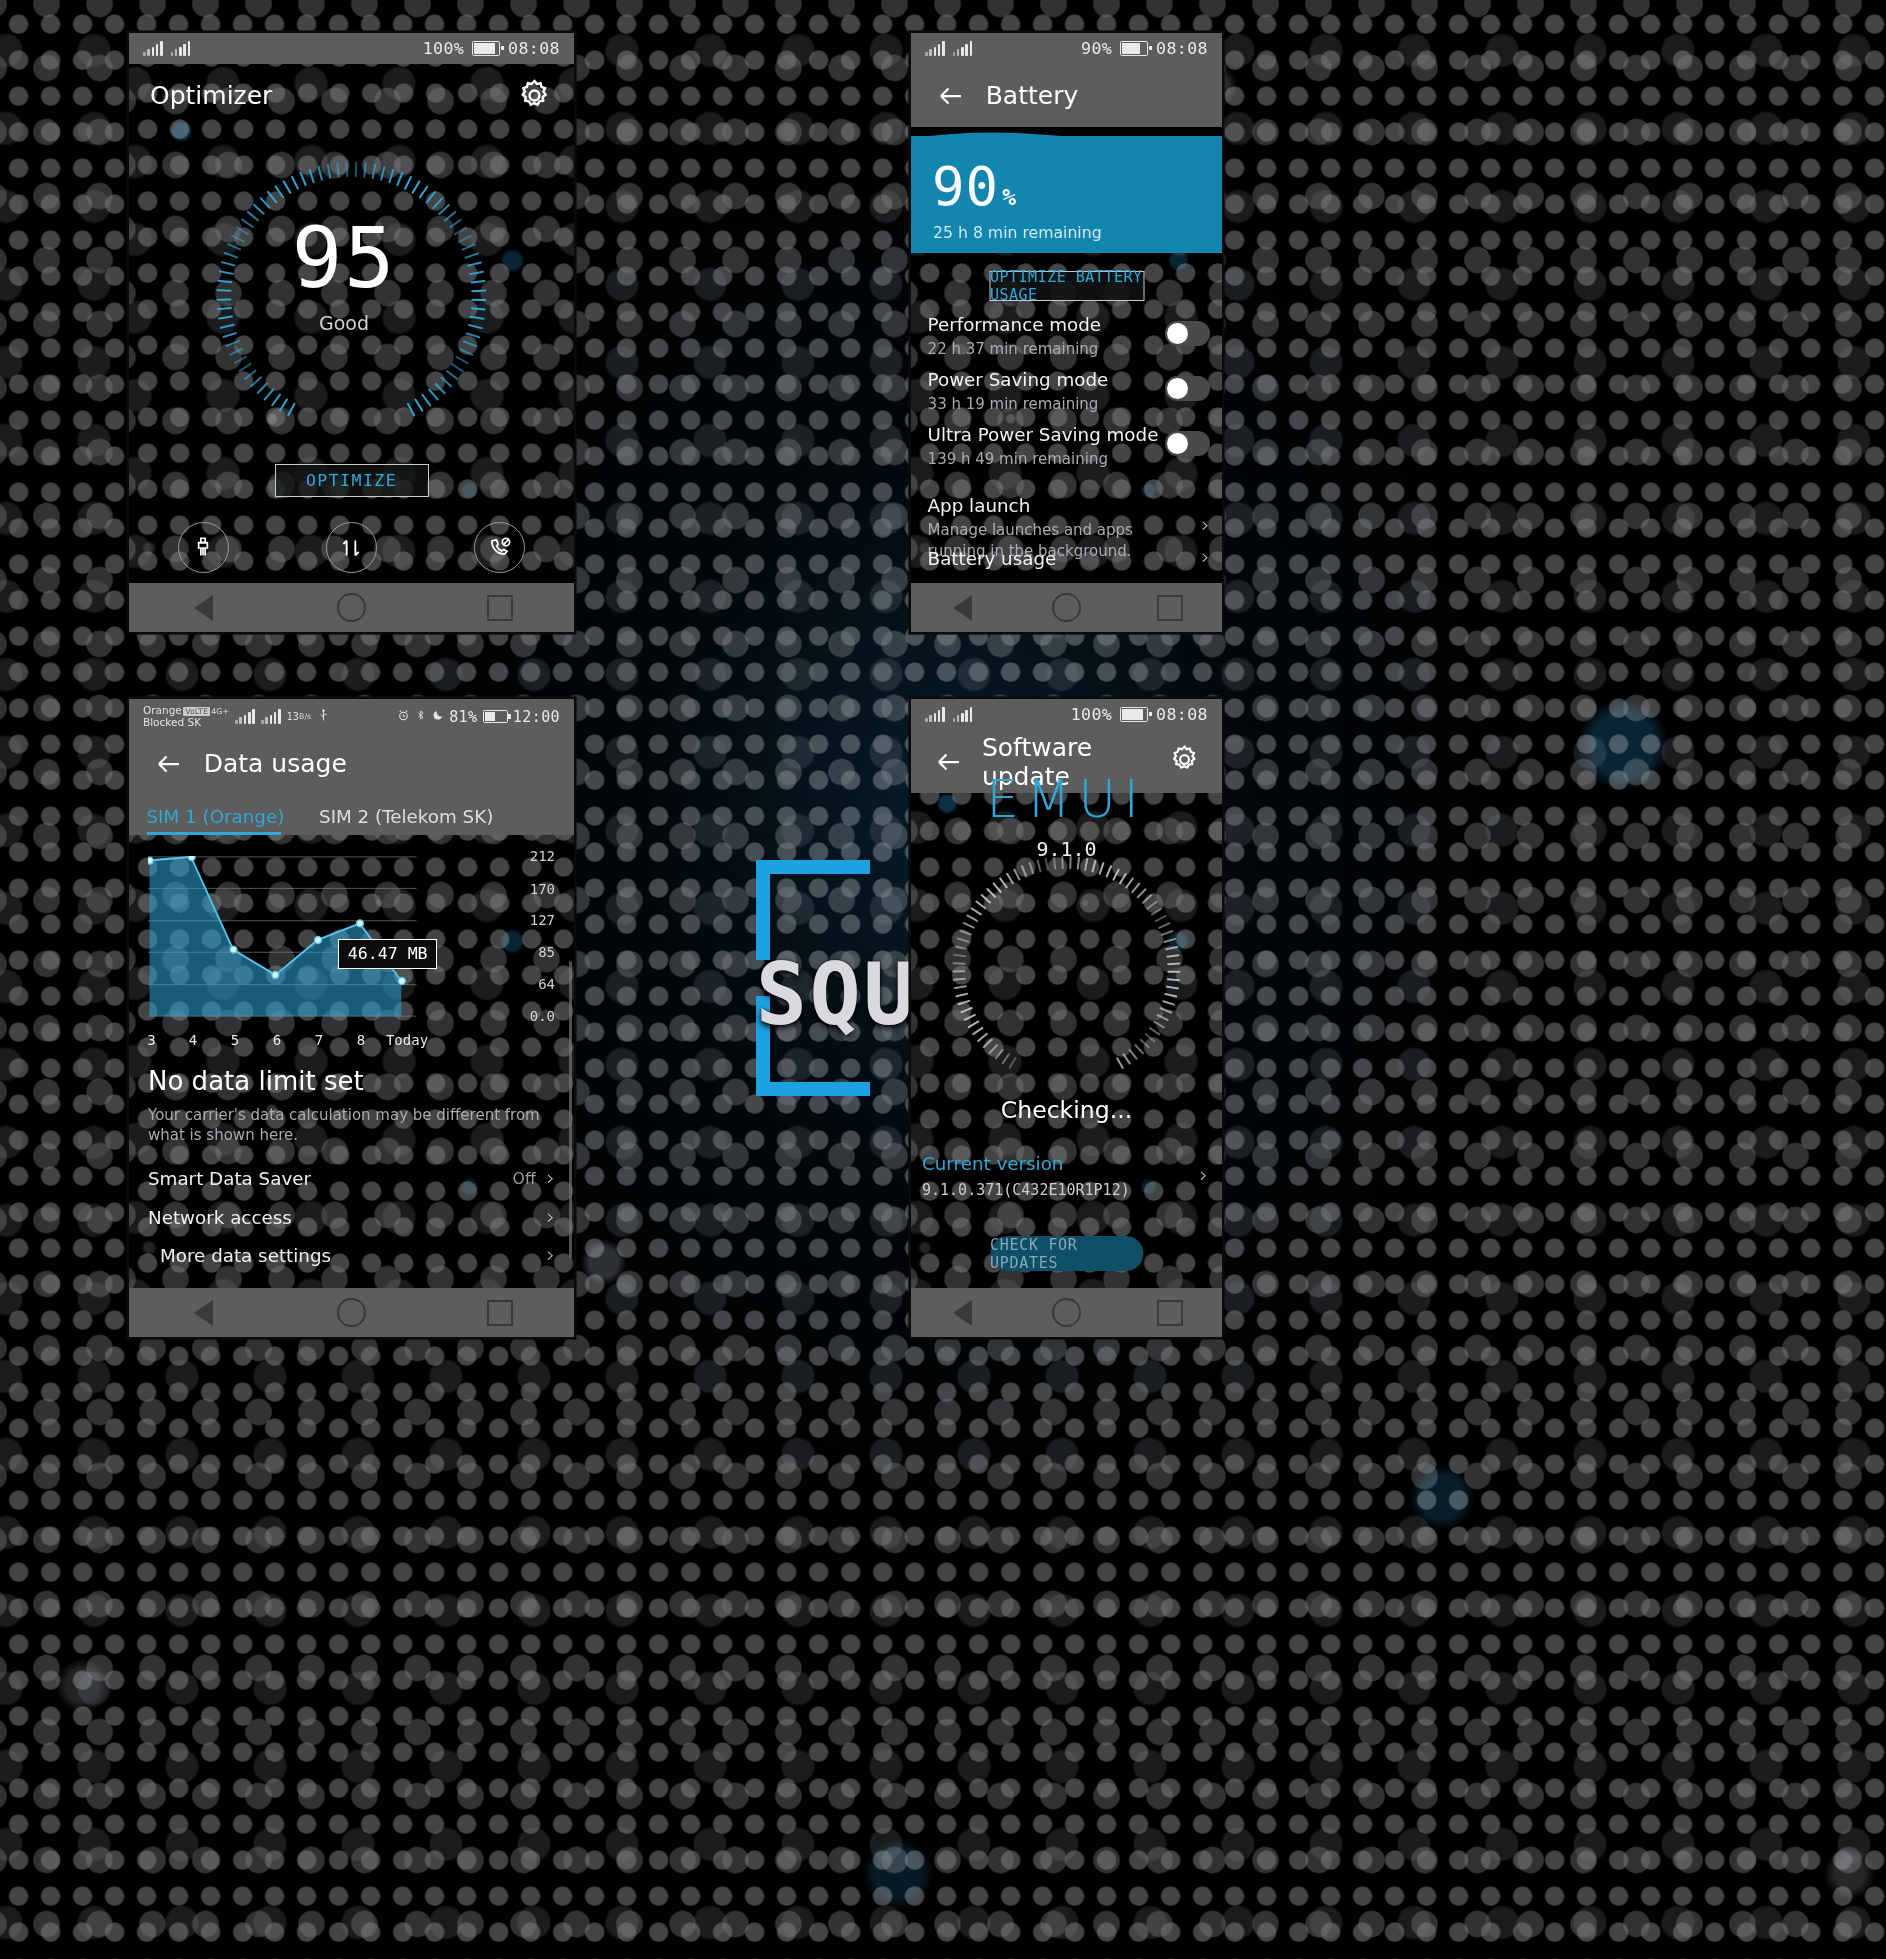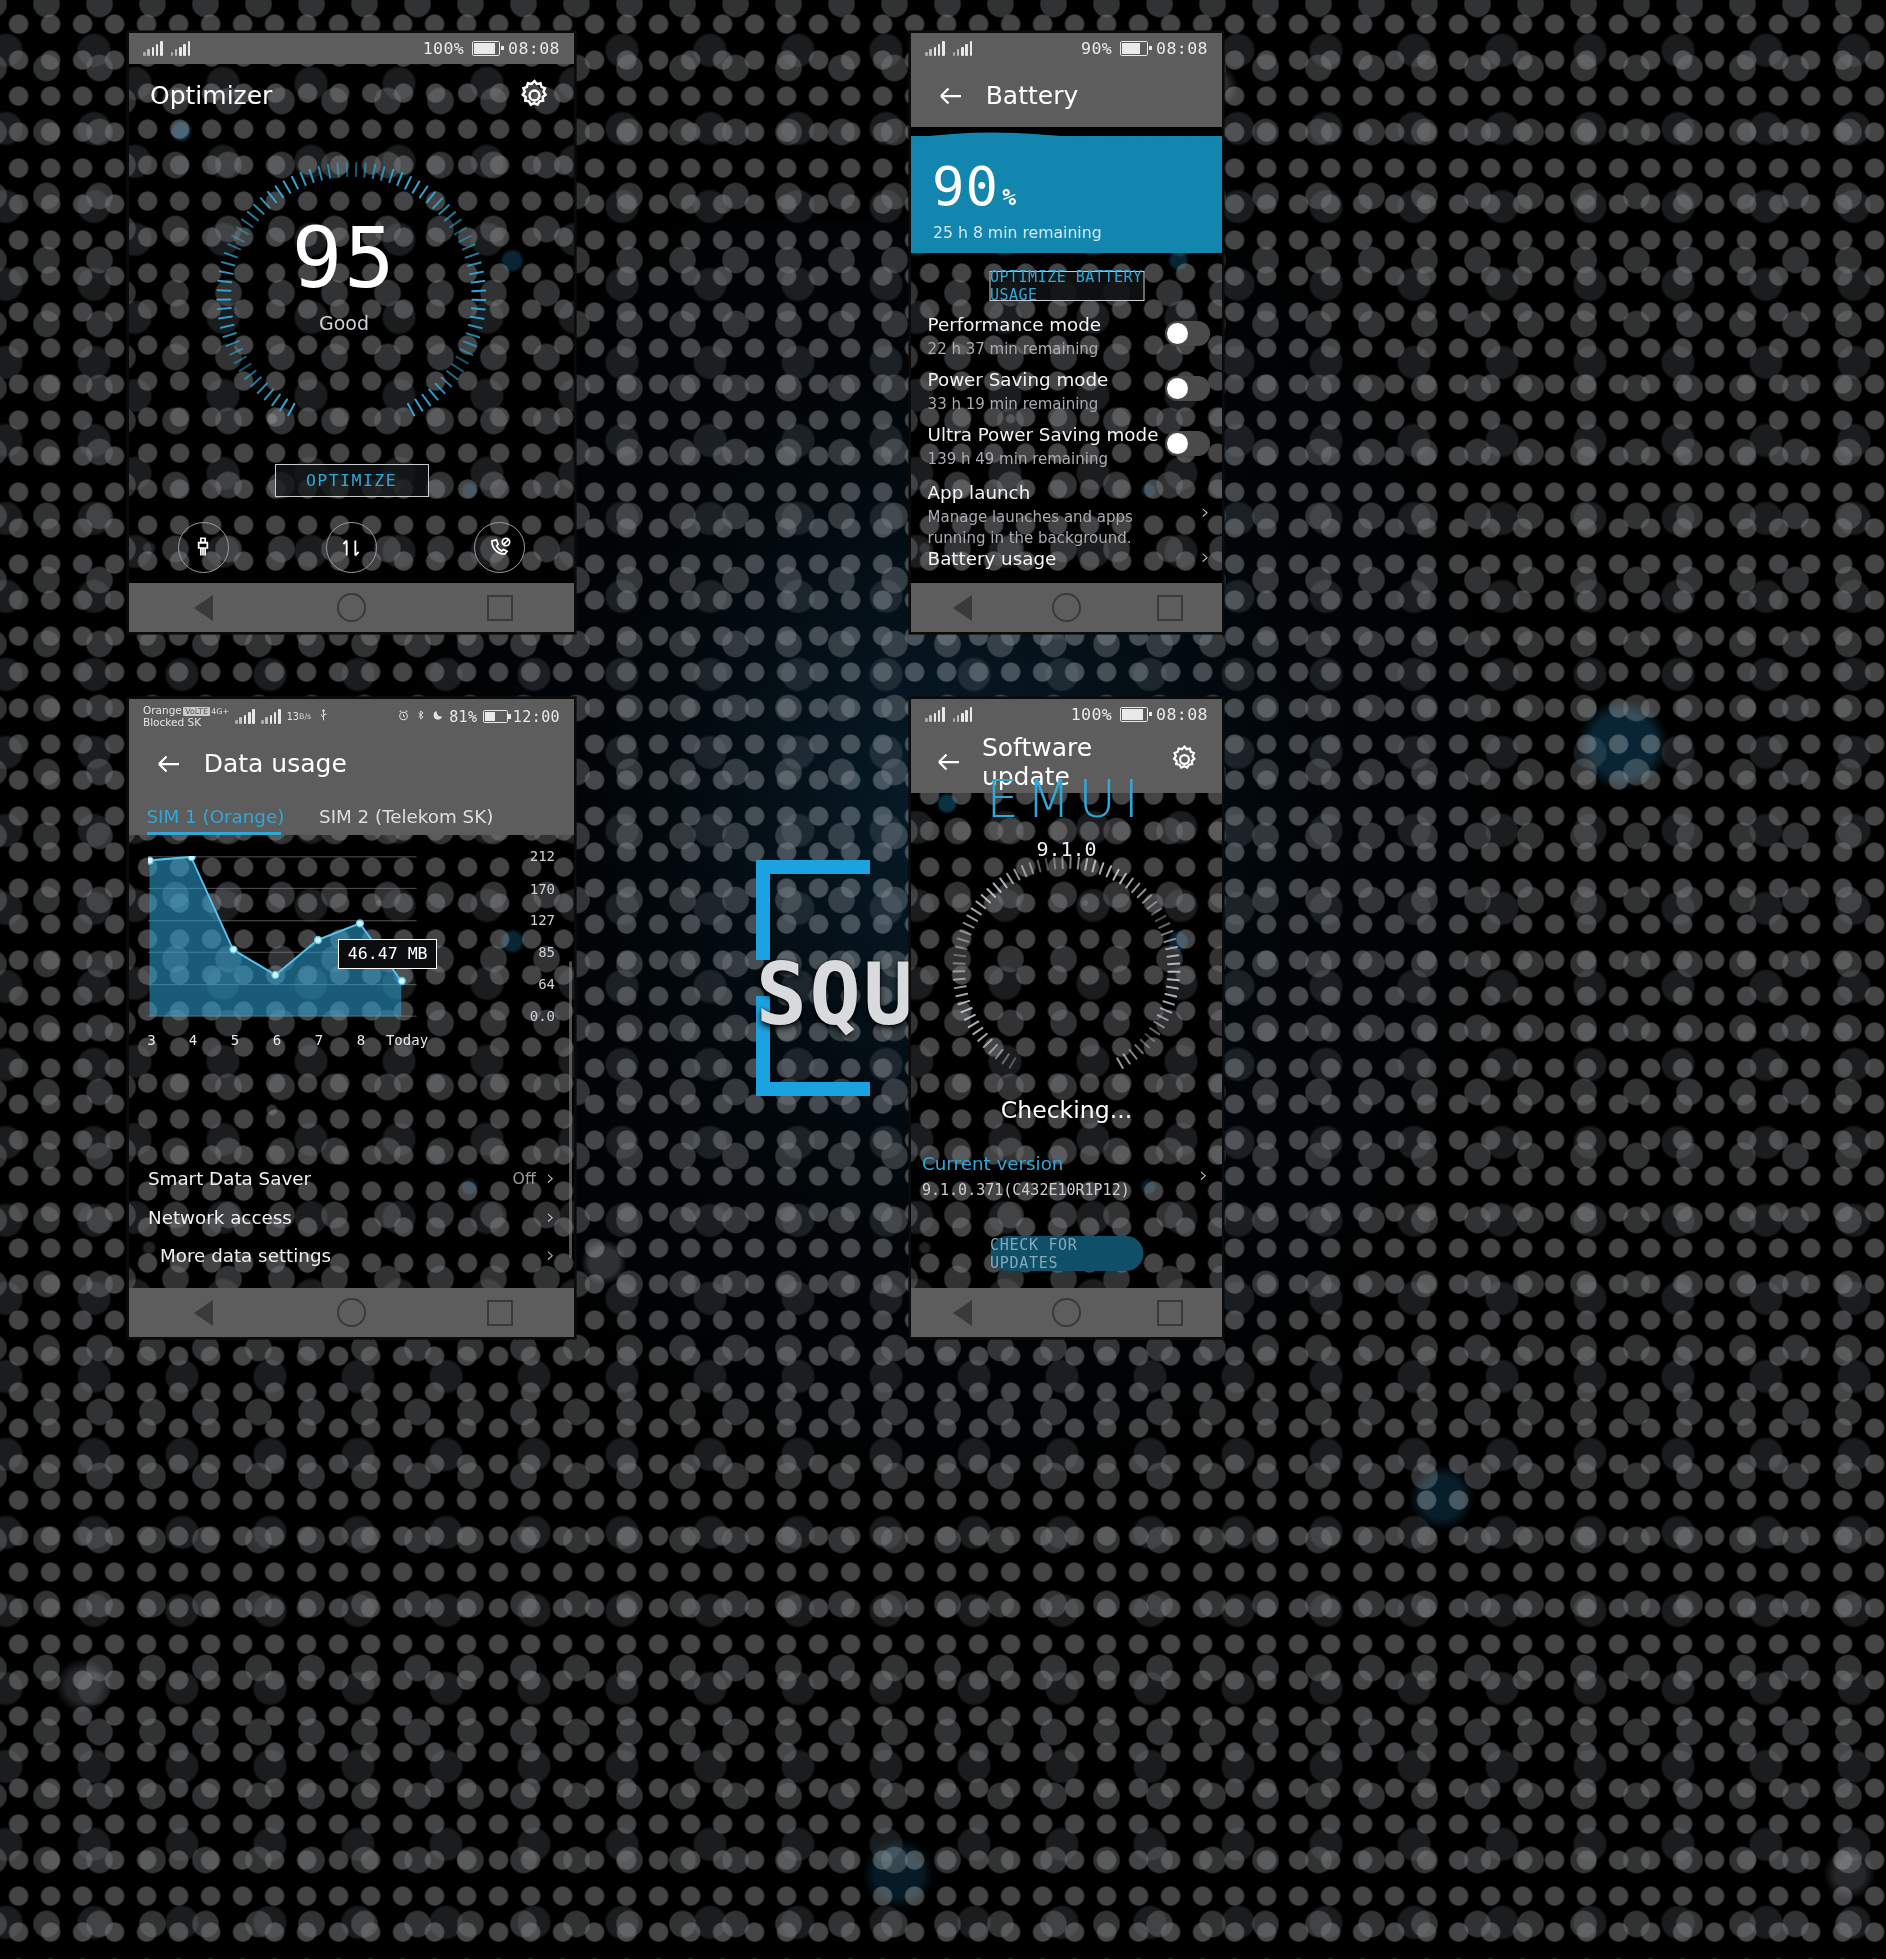--- a/index.html
+++ b/index.html
@@ -438,21 +438,21 @@
         </span>
     </div>
     <div class="brow" style="top:391px;">
       <div class="t">Ultra Power Saving mode</div>
       <div class="d">139 h 49 min remaining</div>
       <span class="toggle">
           <i></i>
         </span>
     </div>
 
-    <div class="brow" style="top:449px;">
+    <div class="brow" style="top:462px;">
       <div class="t">App launch</div>
       <div class="d" style="width:223px">Manage launches and apps running in the background.</div>
       <span class="chev" style="position:absolute;right:0;top:19px;">›</span>
     </div>
     <div class="brow" style="top:515px;">
       <div class="t">Battery usage</div>
       <span class="chev" style="position:absolute;right:0;top:-1.7px;">›</span>
     </div>
     <div class="brow" style="top:556px;">
       <div class="t">Power consumption details</div>
@@ -589,20 +589,24 @@
       <span class="xlab" style="left:45px;">4</span>
       <span class="xlab" style="left:87px;">5</span>
       <span class="xlab" style="left:129px;">6</span>
       <span class="xlab" style="left:171px;">7</span>
       <span class="xlab" style="left:213px;">8</span>
       <span class="xlab" style="left:259px;">Today</span>
 
       <span class="tip" style="left:190px;top:83px;">46.47 MB</span>
     </div>
 
+    <div class="nolimit">
+      <h2>No data limit set</h2>
+      <p>Your carrier's data calculation may be different from what is shown here.</p>
+    </div>
 
     <div class="drow" style="top:468px;">
       <span class="t">Smart Data Saver</span>
       <span class="v">Off</span>
       <span class="chev">›</span>
     </div>
     <div class="drow" style="top:507px;">
       <span class="t">Network access</span>
       <span class="v"></span>
       <span class="chev">›</span>

